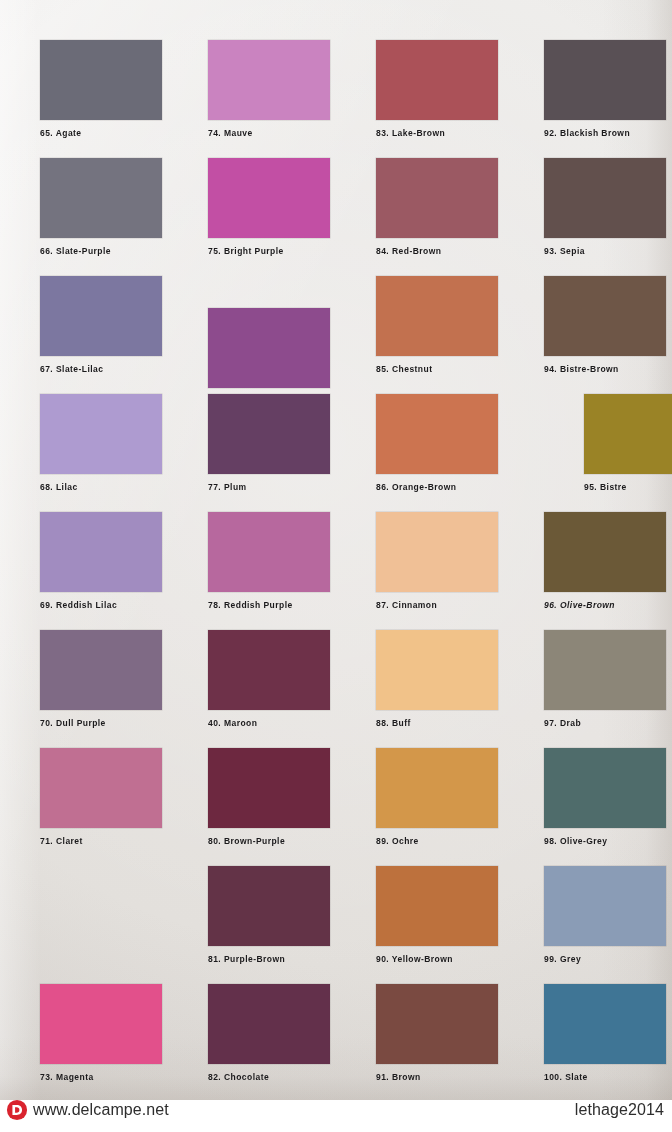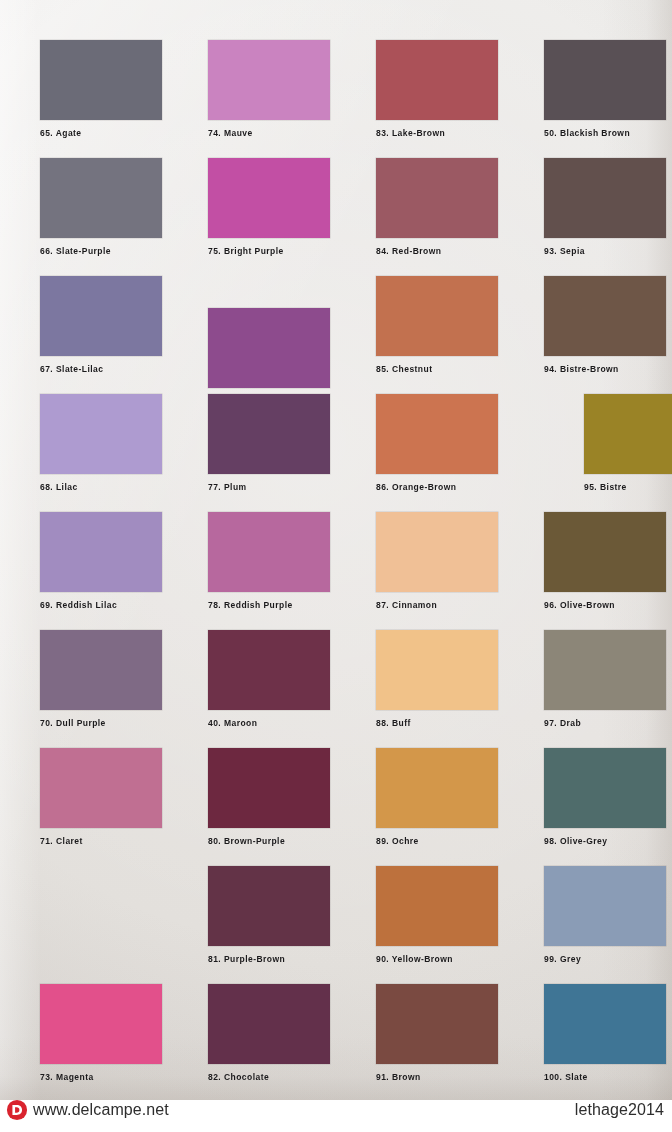--- a/index.html
+++ b/index.html
@@ -225,35 +225,35 @@
       <div class="cell" style="left: 376px; top: 866px;">
         <div class="chip" title="Yellow-Brown" style="background: rgb(189, 113, 61);"></div>
         <div class="caption">90. Yellow-Brown</div>
       </div>
       <div class="cell" style="left: 376px; top: 984px;">
         <div class="chip" title="Brown" style="background: rgb(122, 74, 65);"></div>
         <div class="caption">91. Brown</div>
       </div>
       <div class="cell" style="left: 544px; top: 40px;">
         <div class="chip" title="Blackish Brown" style="background: rgb(89, 80, 85);"></div>
-        <div class="caption">50. Blackish Brown</div>
+        <div class="caption">92. Blackish Brown</div>
       </div>
       <div class="cell" style="left: 544px; top: 158px;">
         <div class="chip" title="Sepia" style="background: rgb(98, 80, 77);"></div>
         <div class="caption">93. Sepia</div>
       </div>
       <div class="cell" style="left: 544px; top: 276px;">
         <div class="chip" title="Bistre-Brown" style="background: rgb(110, 86, 71);"></div>
         <div class="caption">94. Bistre-Brown</div>
       </div>
       <div class="cell" style="left: 544px; top: 394px; padding-left: 40px;">
         <div class="chip" title="Bistre" style="background: rgb(154, 131, 38);"></div>
         <div class="caption">95. Bistre</div>
       </div>
-      <div class="cell" style="left: 544px; top: 512px;">
+      <div class="cell" style="left: 544px; top: 512px; font-style: italic;">
         <div class="chip" title="Olive-Brown" style="background: rgb(107, 89, 55);"></div>
         <div class="caption">96. Olive-Brown</div>
       </div>
       <div class="cell" style="left: 544px; top: 630px;">
         <div class="chip" title="Drab" style="background: rgb(140, 134, 120);"></div>
         <div class="caption">97. Drab</div>
       </div>
       <div class="cell" style="left: 544px; top: 748px;">
         <div class="chip" title="Olive-Grey" style="background: rgb(79, 108, 107);"></div>
         <div class="caption">98. Olive-Grey</div>

